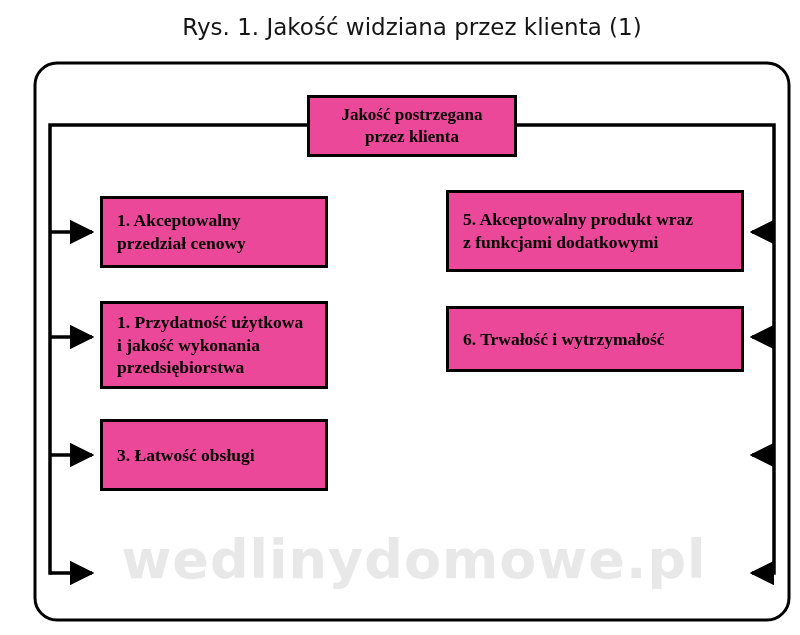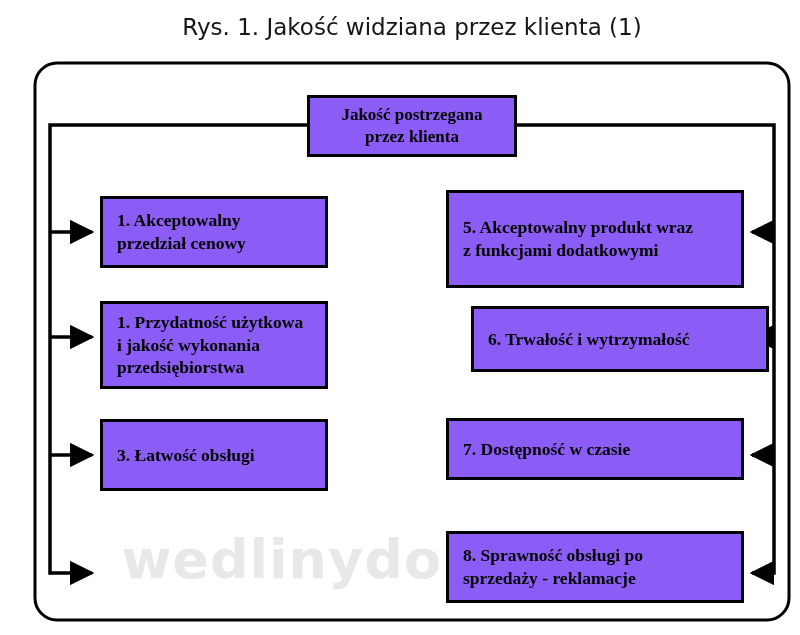--- a/index.html
+++ b/index.html
@@ -61,21 +61,21 @@
     left: 0; top: 0;
     width: 800px;
     height: 635px;
     z-index: 1;
   }
 
   
   .node-box {
     position: absolute;
     box-sizing: border-box;
-    background: #8b5cf6;
+    background: #ec4899;
     border: 3px solid #000000;
     display: flex;
     align-items: center;
     z-index: 2;
   }
   .node-box .node-text {
     width: 100%;
     font-family: "Liberation Serif", serif;
     font-weight: 700;
     color: #000000;
@@ -119,22 +119,22 @@
   .right-box {
     left: 434px;
     width: 298px;
   }
   .right-box .node-text {
     text-align: left;
     padding-left: 14px;
     padding-right: 8px;
     font-size: 17.5px;
   }
-  #box-5 { top: 190px; height: 98px; }
-  #box-6 { top: 306px; height: 66px; margin-left: 25px; }
+  #box-5 { top: 190px; height: 82px; }
+  #box-6 { top: 306px; height: 66px; }
   #box-7 { top: 418px; height: 62px; }
   #box-8 { top: 531px; height: 72px; }
 </style>
 </head>
 <body>
 
 <div id="figure-root">
 
   <div class="figure-title">Rys. 1. Jakość widziana przez klienta (1)</div>
 
@@ -190,22 +190,15 @@
 
   <div class="node-box right-box" id="box-5">
     <div class="node-text">5.  Akceptowalny produkt wraz
      z funkcjami dodatkowymi</div>
   </div>
 
   <div class="node-box right-box" id="box-6">
     <div class="node-text">6. Trwałość i wytrzymałość</div>
   </div>
 
-  <div class="node-box right-box" id="box-7">
-    <div class="node-text">7. Dostępność w czasie</div>
-  </div>
-
-  <div class="node-box right-box" id="box-8">
-    <div class="node-text">8. Sprawność obsługi po
-    sprzedaży - reklamacje</div>
-  </div>
+
 
 </div>
 
 </body></html>

